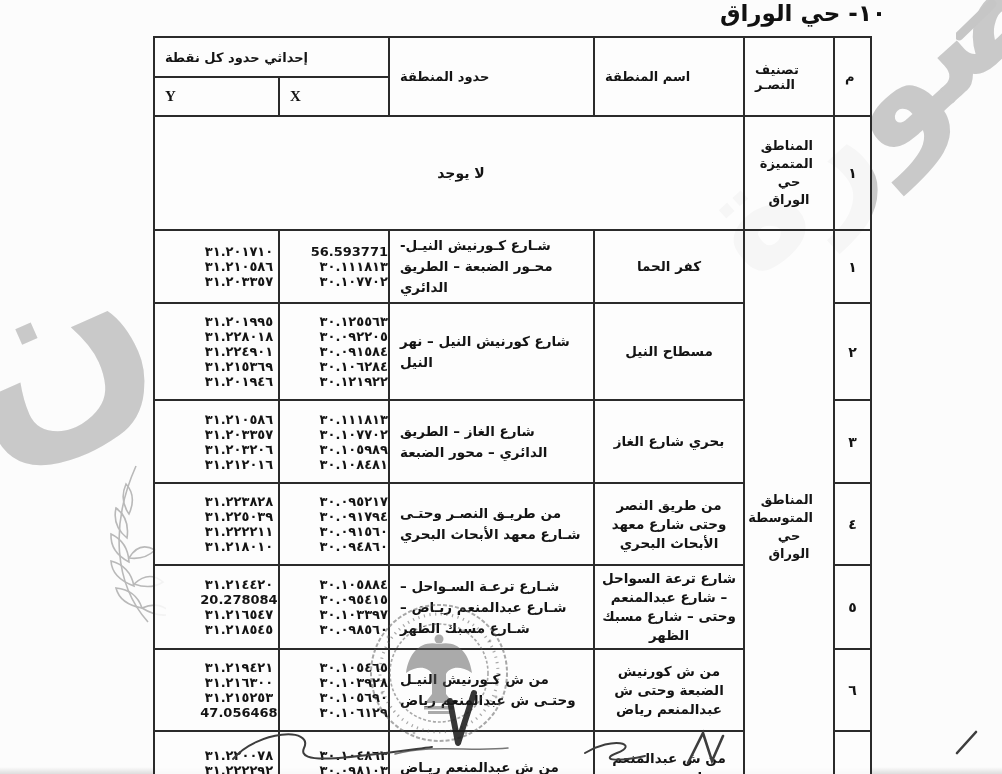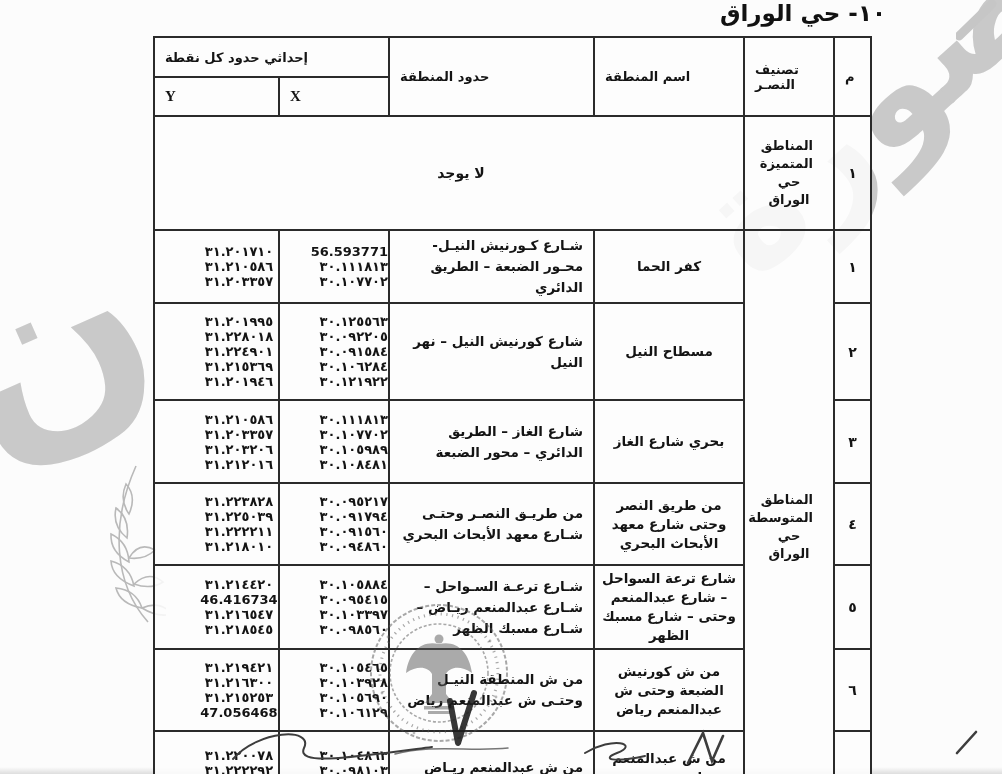--- a/index.html
+++ b/index.html
@@ -36,21 +36,21 @@
   col.c-y   { width:125px; }
   th, td { border:2px solid #2b2b2b; vertical-align:middle; font-weight:bold; color:#141414; }
   thead th { font-size:13px; text-align:left; padding:10px; }
   tr.h1 { height:40px; }
   tr.h2 { height:26px; }
   .latin { font-family:"Liberation Serif", serif; font-size:15px; }
   td.serial { text-align:center; font-size:14px; }
   td.cls    { text-align:center; font-size:13px; line-height:18px; padding:20px; }
   td.nodata { text-align:center; font-size:14px;padding-left:24px; }
   td.name   { text-align:center; font-size:13.5px; line-height:19px; padding:3px 6px;border-radius:18px; }
-  td.bnd    { text-align:right; font-size:13.5px; line-height:21px; padding:4px 10px; }
+  td.bnd    { text-align:left; font-size:13.5px; line-height:21px; padding:4px 10px; }
   td.coords { text-align:center; font-size:13px; line-height:15px; white-space:pre-line; direction:rtl;padding-left:45px; }
   tr.rh-nd { height:60px; }
   tr.rh-a { height:65px; }
   tr.rh-b { height:97px; }
   tr.rh-c { height:83px; }
   tr.rh-d { height:82px; }
   tr.rh-e { height:81px; }
   tr.rh-f { height:82px; }
   tr.rh-g { height:93px; }
   
@@ -167,28 +167,28 @@
         </tr>
         <tr class="rh-e">
           <td class="serial">٥</td>
           <td class="name">شارع ترعة السواحل – شارع عبدالمنعم وحتى – شارع مسبك الظهر</td>
           <td class="bnd">شـارع ترعـة السـواحل – شـارع عبدالمنعم ريـاض – شـارع مسبك الظهر</td>
           <td class="coords">٣٠.١٠٥٨٨٤
 ٣٠.٠٩٥٤١٥
 ٣٠.١٠٣٣٩٧
 ٣٠.٠٩٨٥٦٠</td>
           <td class="coords">٣١.٢١٤٤٢٠
-46.416734
+20.278084
 ٣١.٢١٦٥٤٧
 ٣١.٢١٨٥٤٥</td>
         </tr>
         <tr class="rh-f">
           <td class="serial">٦</td>
           <td class="name">من ش كورنيش الضبعة وحتى ش عبدالمنعم رياض</td>
-          <td class="bnd">من ش المنطقة النيـل وحتـى ش عبدالمنعم رياض</td>
+          <td class="bnd">من ش كـورنيش النيـل وحتـى ش عبدالمنعم رياض</td>
           <td class="coords">٣٠.١٠٥٤٦٥
 ٣٠.١٠٣٩٢٨
 ٣٠.١٠٥٦٩٠
 ٣٠.١٠٦١٢٩</td>
           <td class="coords">٣١.٢١٩٤٢١
 ٣١.٢١٦٣٠٠
 ٣١.٢١٥٢٥٣
 47.056468</td>
         </tr>
         <tr class="rh-g">

